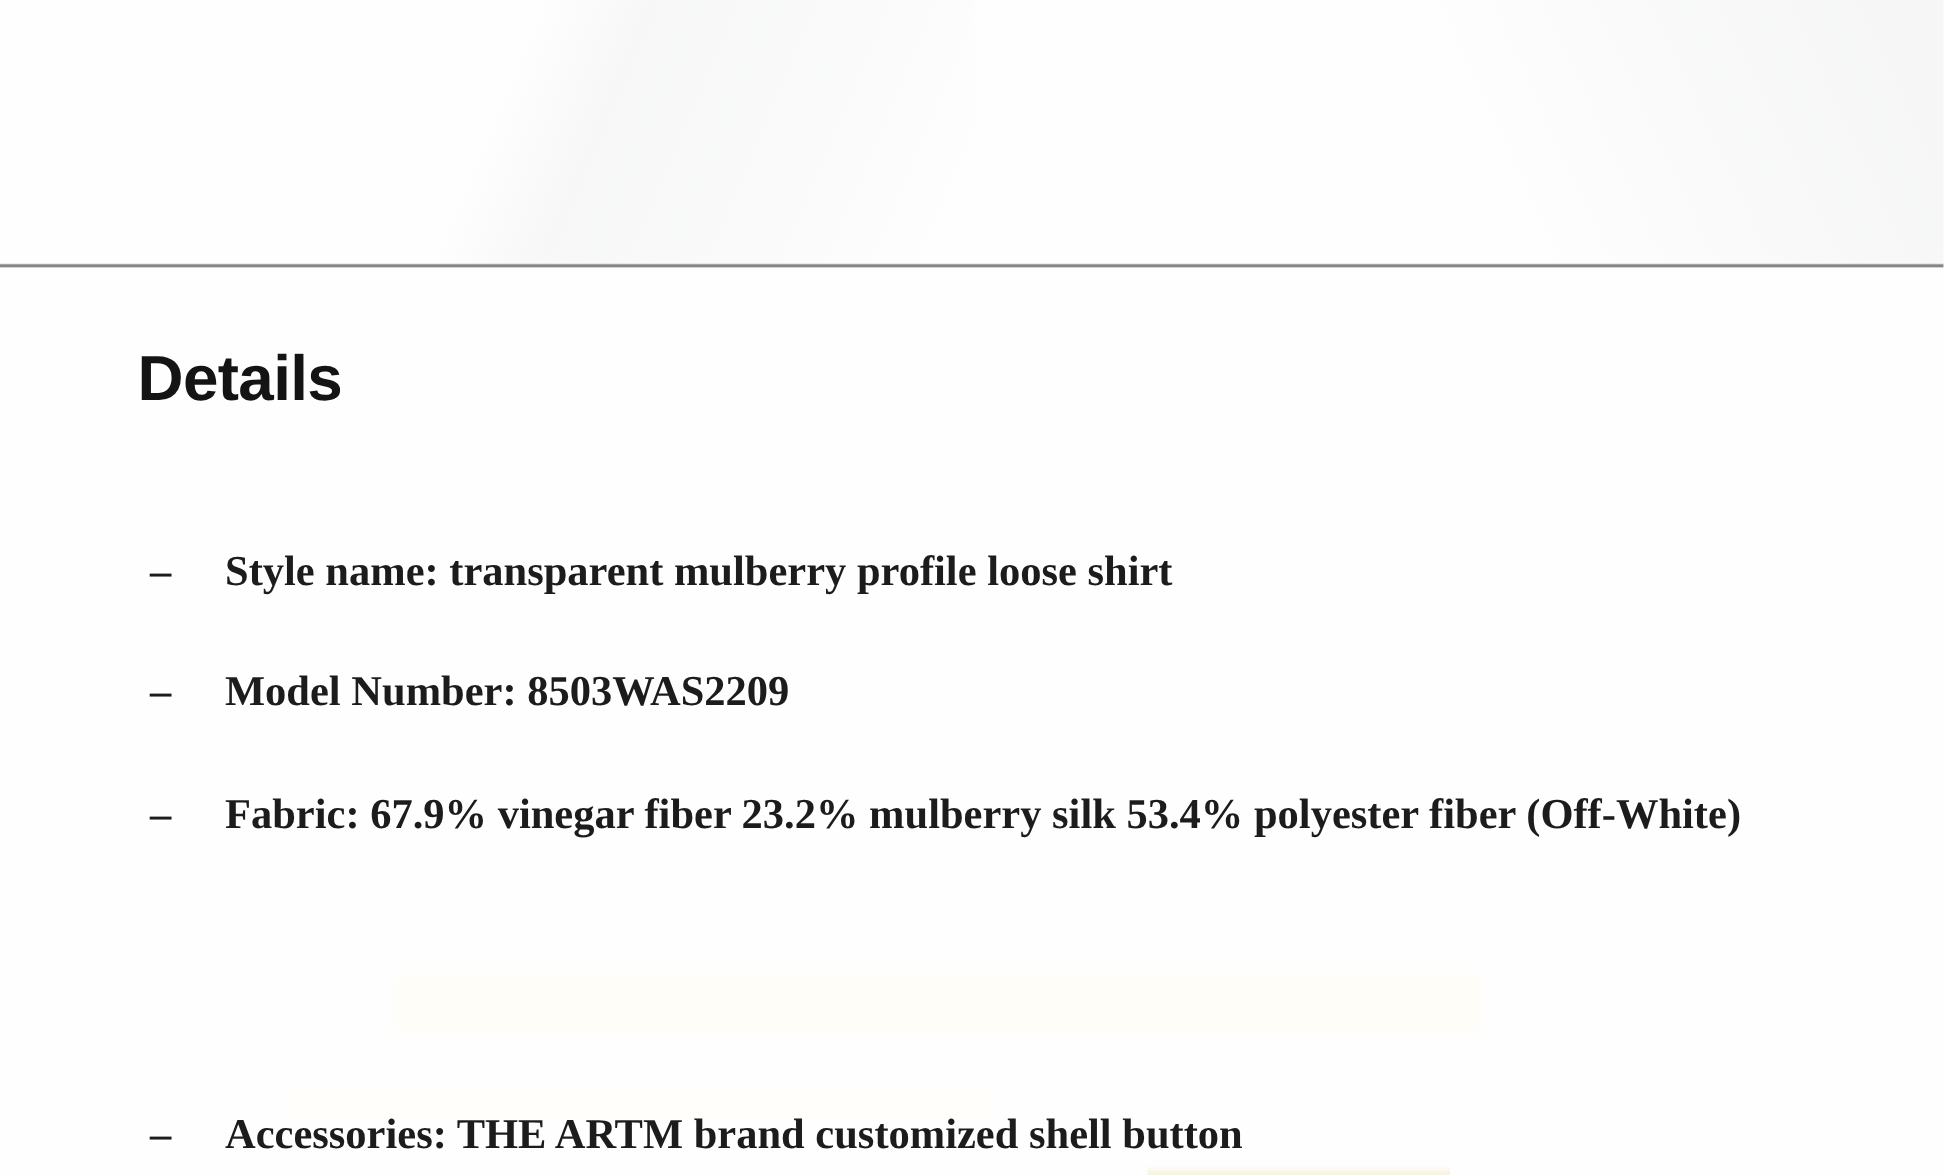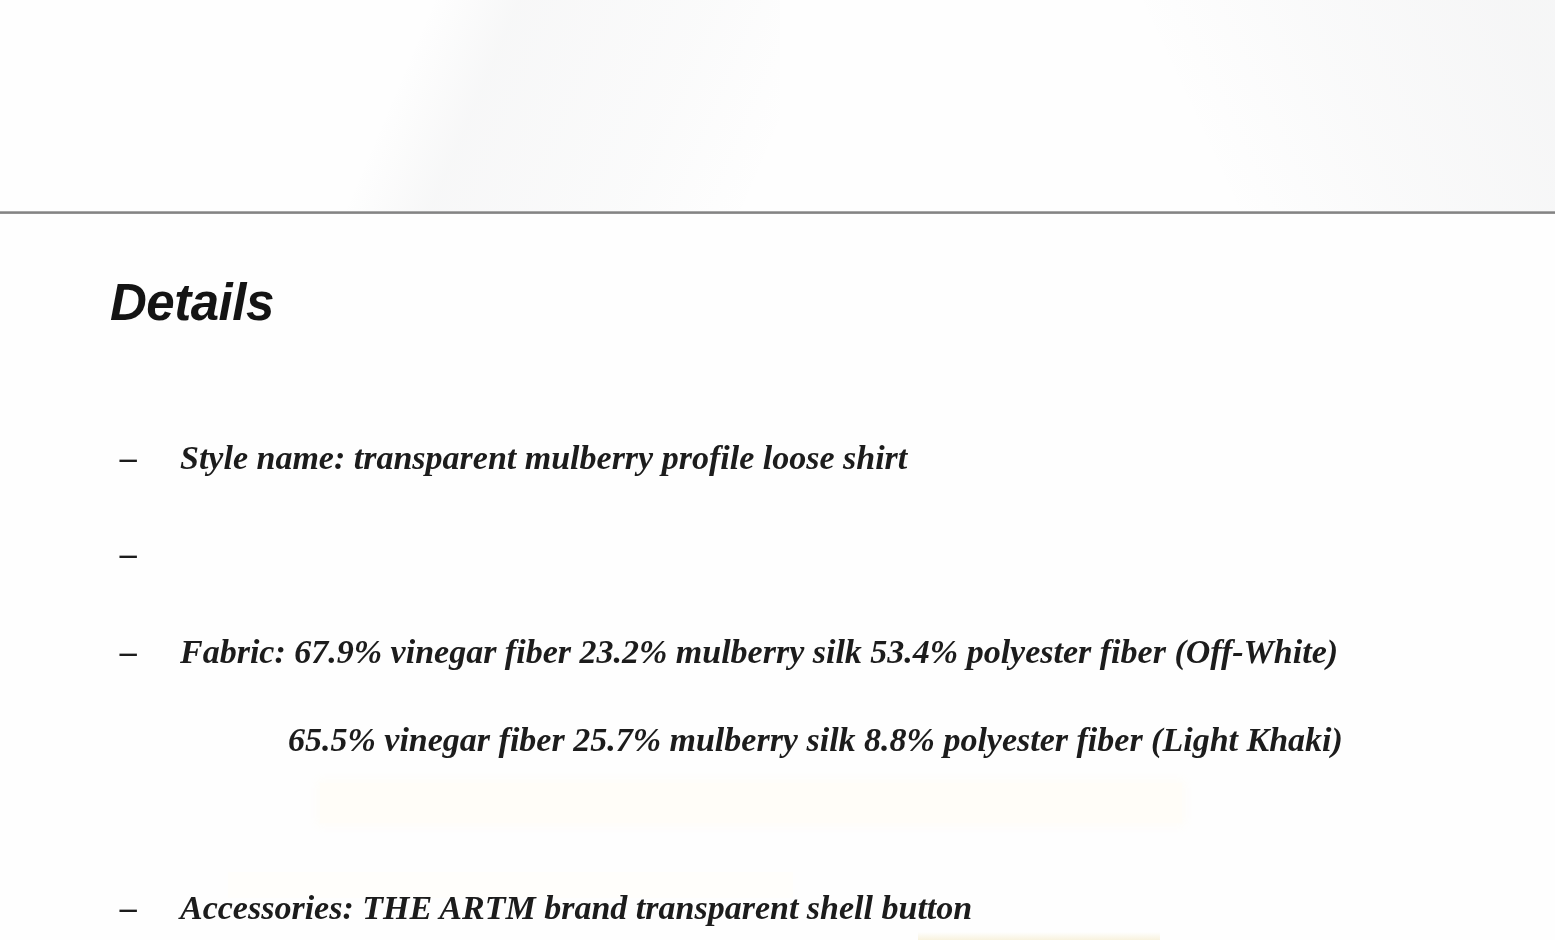--- a/index.html
+++ b/index.html
@@ -10,21 +10,20 @@
   }
   * { margin: 0; padding: 0; box-sizing: border-box; }
   html, body { background: #fff; }
   .screen {
     position: relative;
     width: 1555px;
     height: 940px;
     background: var(--bg);
     overflow: hidden;
     font-family: "Liberation Serif", serif;
-    font-style: italic;
   }
 
   
   .ghost { position: absolute; pointer-events: none; }
   .ghost-top-left {
     left: 140px; top: 0; width: 640px; height: 212px;
     background: linear-gradient(113deg,
       rgba(0,0,0,0) 40%,
       rgba(95,100,110,0.045) 52%,
       rgba(95,100,110,0.022) 78%,
@@ -111,29 +110,27 @@
 
   <h1 class="section-title">Details</h1>
 
   <div class="detail-row row-1">
     <span class="dash">–</span>
     <span class="text">Style name: transparent mulberry profile loose shirt</span>
   </div>
 
   <div class="detail-row row-2">
     <span class="dash">–</span>
+    <span class="text">Model Number: 8503WAS2209</span>
   </div>
 
   <div class="detail-row row-3">
     <span class="dash">–</span>
     <span class="text">Fabric: 67.9% vinegar fiber 23.2% mulberry silk 53.4% polyester fiber (Off-White)</span>
   </div>
 
-  <div class="detail-row row-4">
-    <span class="text">65.5% vinegar fiber 25.7% mulberry silk 8.8% polyester fiber (Light Khaki)</span>
-  </div>
 
   <div class="detail-row row-5">
     <span class="dash">–</span>
-    <span class="text">Accessories: THE ARTM brand transparent shell button</span>
+    <span class="text">Accessories: THE ARTM brand customized shell button</span>
   </div>
 
 </div>
 
 </body></html>

